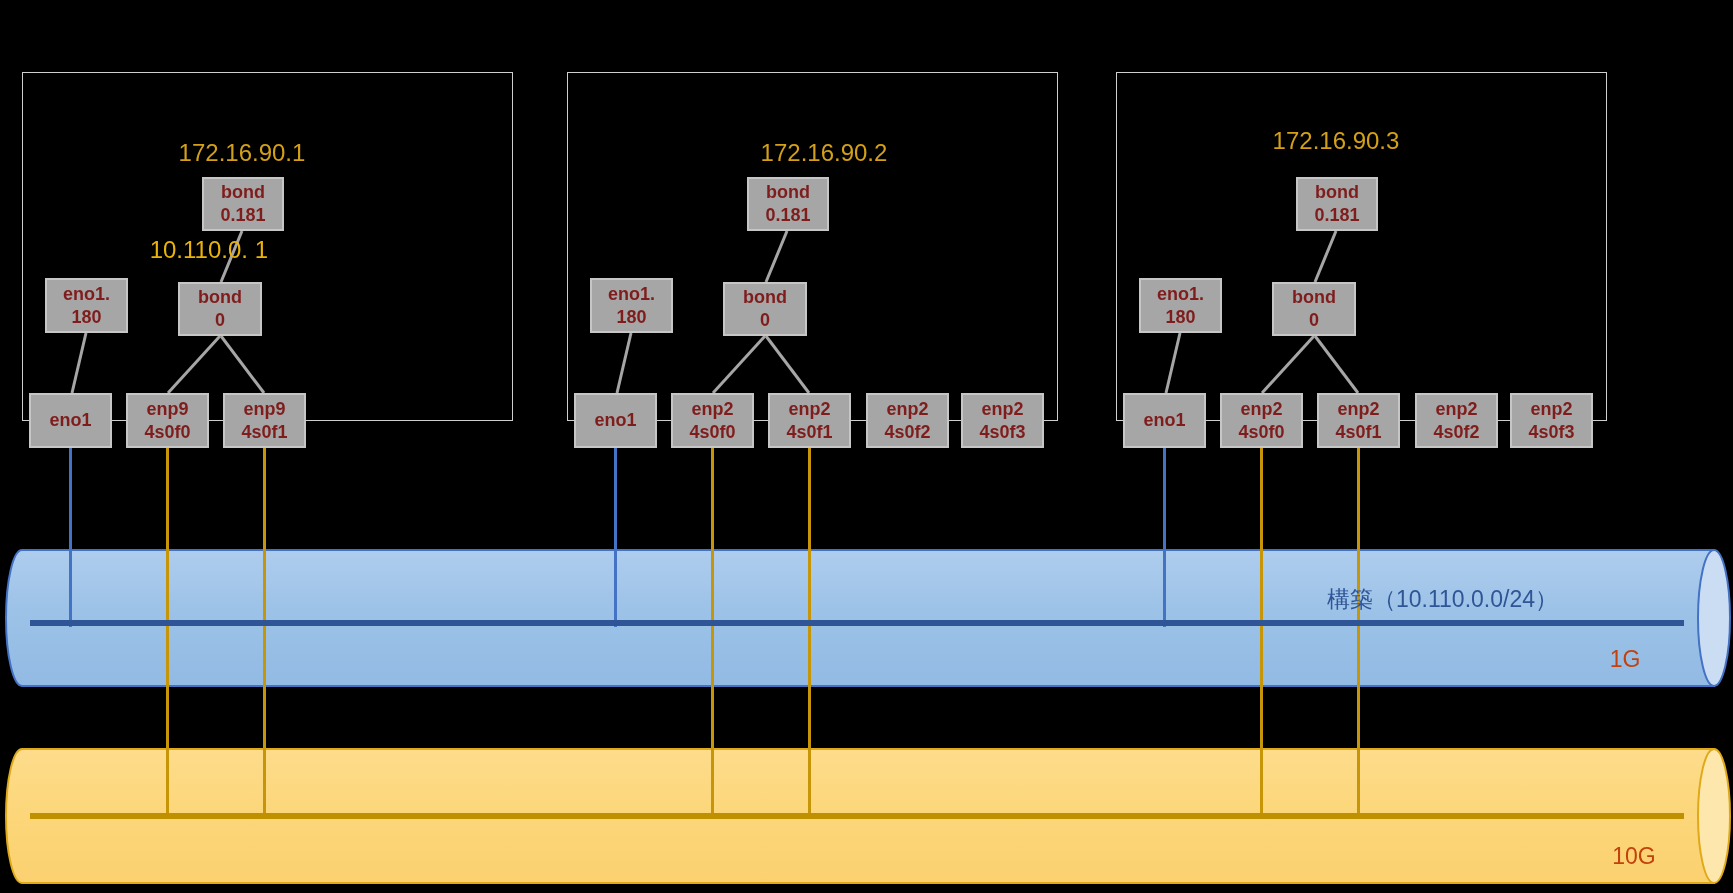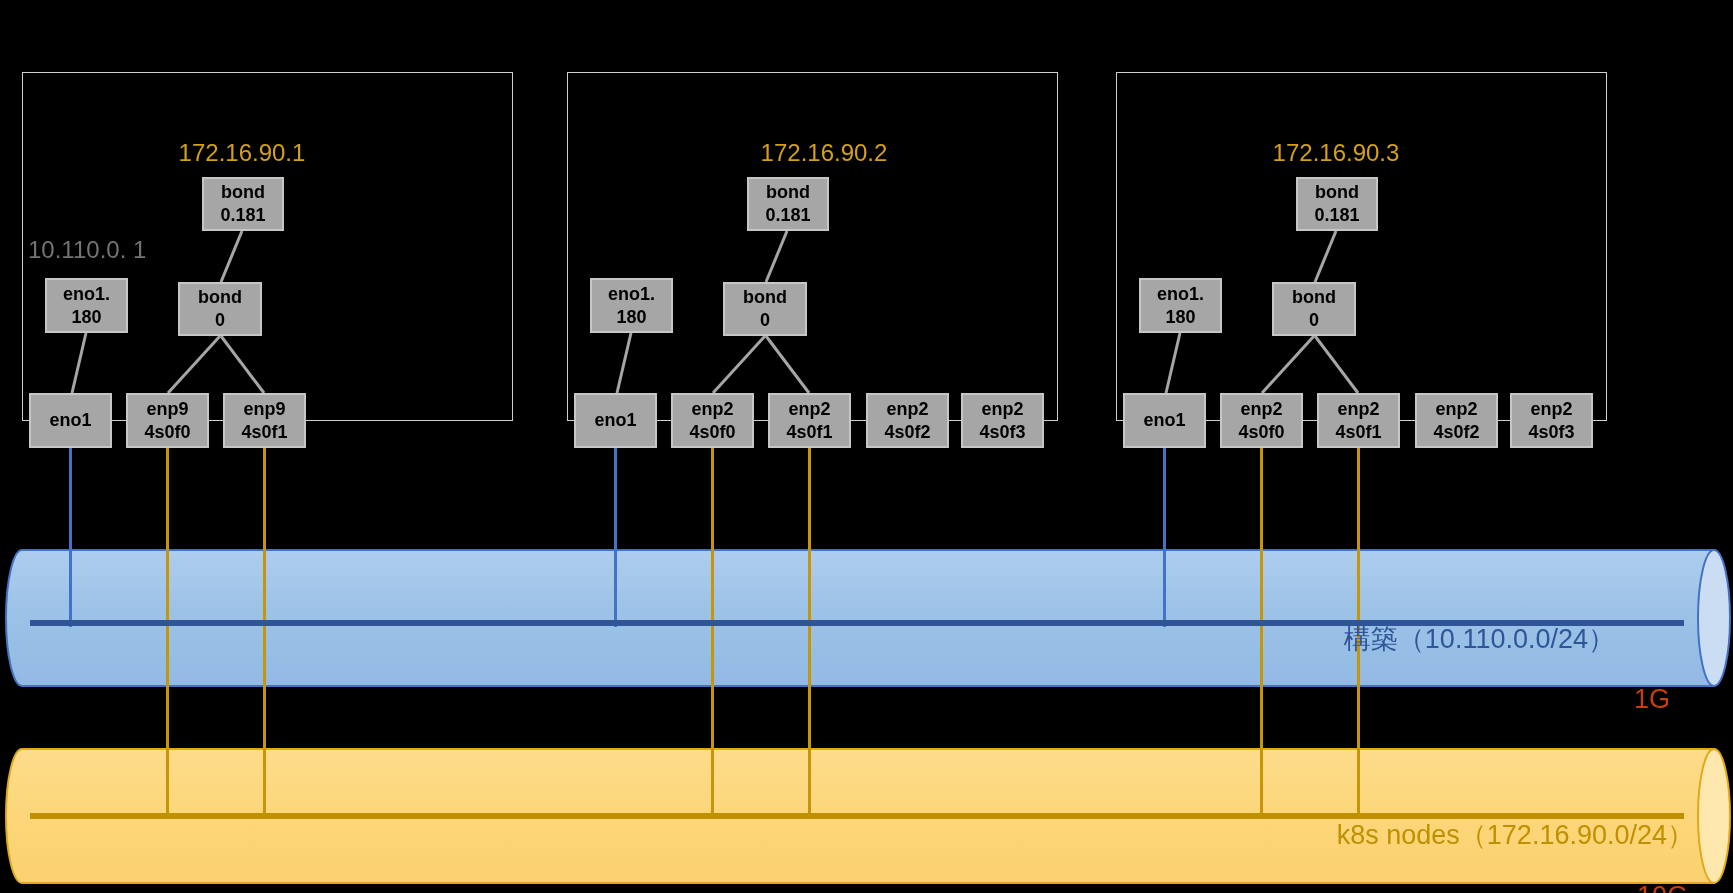--- a/index.html
+++ b/index.html
@@ -11,30 +11,30 @@
   .server{
     position:absolute;top:72px;width:489px;height:347px;
     border:1px solid #cfcfcf;z-index:1;background:transparent;
   }
   .box{
     position:absolute;z-index:2;background:#a6a6a6;border:2px solid #c6c6c6;
     display:flex;flex-direction:column;align-items:center;justify-content:center;
     box-sizing:border-box;
   }
   .box span{
-    color:#000000;font-weight:bold;font-size:18px;line-height:23px;text-align:left;
+    color:#7f1d1d;font-weight:bold;font-size:18px;line-height:23px;text-align:left;
     white-space:nowrap;
   }
   .ip{
     position:absolute;z-index:2;font-size:24px;line-height:26px;white-space:nowrap;
   }
   .ip.orange{color:#d4a017;text-align:center;}
-  .ip.blue{color:#737373;text-align:left;}
+  .ip.blue{color:#eab308;text-align:right;}
   .buslabel{
-    position:absolute;z-index:2;font-size:27px;line-height:26px;text-align:right;white-space:nowrap;margin-top:40px;
+    position:absolute;z-index:2;font-size:23px;line-height:26px;text-align:center;white-space:nowrap;
   }
   .buslabel.blue{color:#2f5597;}
   .buslabel.gold{color:#bf9000;}
   .buslabel.speed{color:#c2410c;}
 </style>
 </head>
 <body>
 
 <div class="stage">
 
@@ -159,21 +159,21 @@
   <div class="box" style="left:866px;top:393px;width:83px;height:55px">
     <span>enp2</span>
     <span>4s0f2</span>
   </div>
   <div class="box" style="left:961px;top:393px;width:83px;height:55px">
     <span>enp2</span>
     <span>4s0f3</span>
   </div>
 
   <div class="server" style="left:1116px"></div>
-  <div class="ip orange" style="left:1226px;top:140px;width:220px">172.16.90.3</div>
+  <div class="ip orange" style="left:1226px;top:128px;width:220px">172.16.90.3</div>
   <div class="box" style="left:1296px;top:177px;width:82px;height:54px">
     <span>bond</span>
     <span>0.181</span>
   </div>
   <div class="box" style="left:1139px;top:278px;width:83px;height:55px">
     <span>eno1.</span>
     <span>180</span>
   </div>
   <div class="box" style="left:1272px;top:282px;width:84px;height:54px">
     <span>bond</span>
@@ -195,16 +195,15 @@
     <span>enp2</span>
     <span>4s0f2</span>
   </div>
   <div class="box" style="left:1510px;top:393px;width:83px;height:55px">
     <span>enp2</span>
     <span>4s0f3</span>
   </div>
 
   <div class="buslabel blue" style="left:1270px;top:586px;width:345px">構築（10.110.0.0/24）</div>
   <div class="buslabel speed" style="left:1580px;top:646px;width:90px">1G</div>
-  <div class="buslabel gold" style="left:1310px;top:782px;width:384px">k8s nodes（172.16.90.0/24）</div>
   <div class="buslabel speed" style="left:1580px;top:843px;width:108px">10G</div>
 
 </div>
 
 </body></html>

